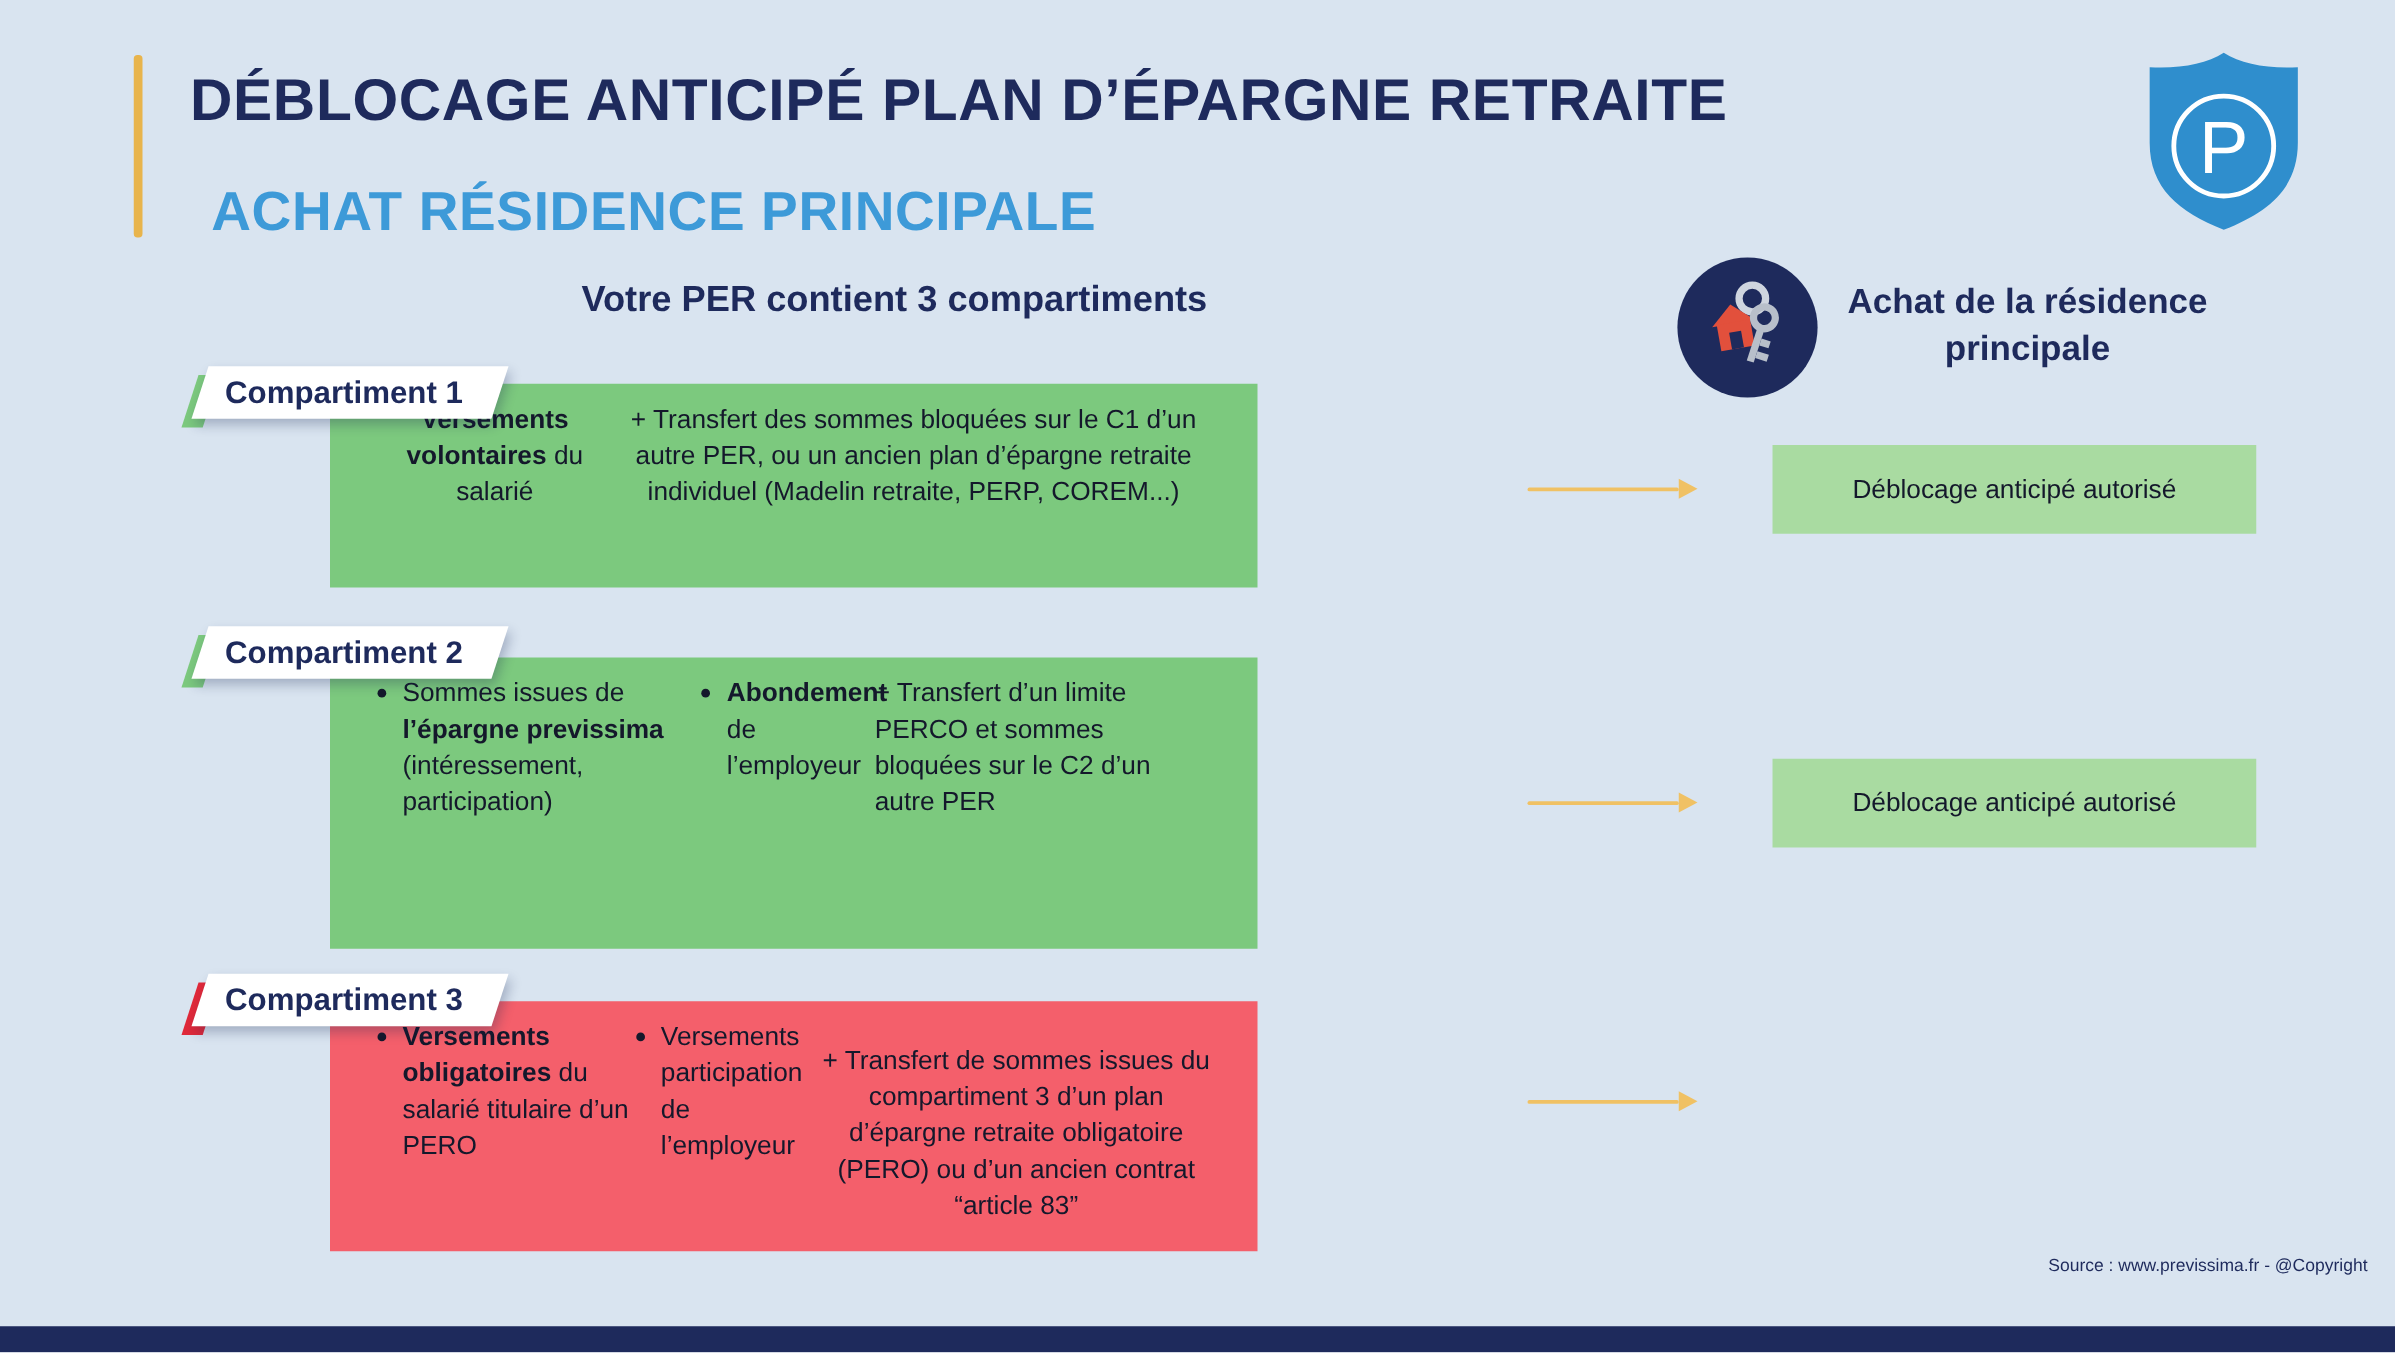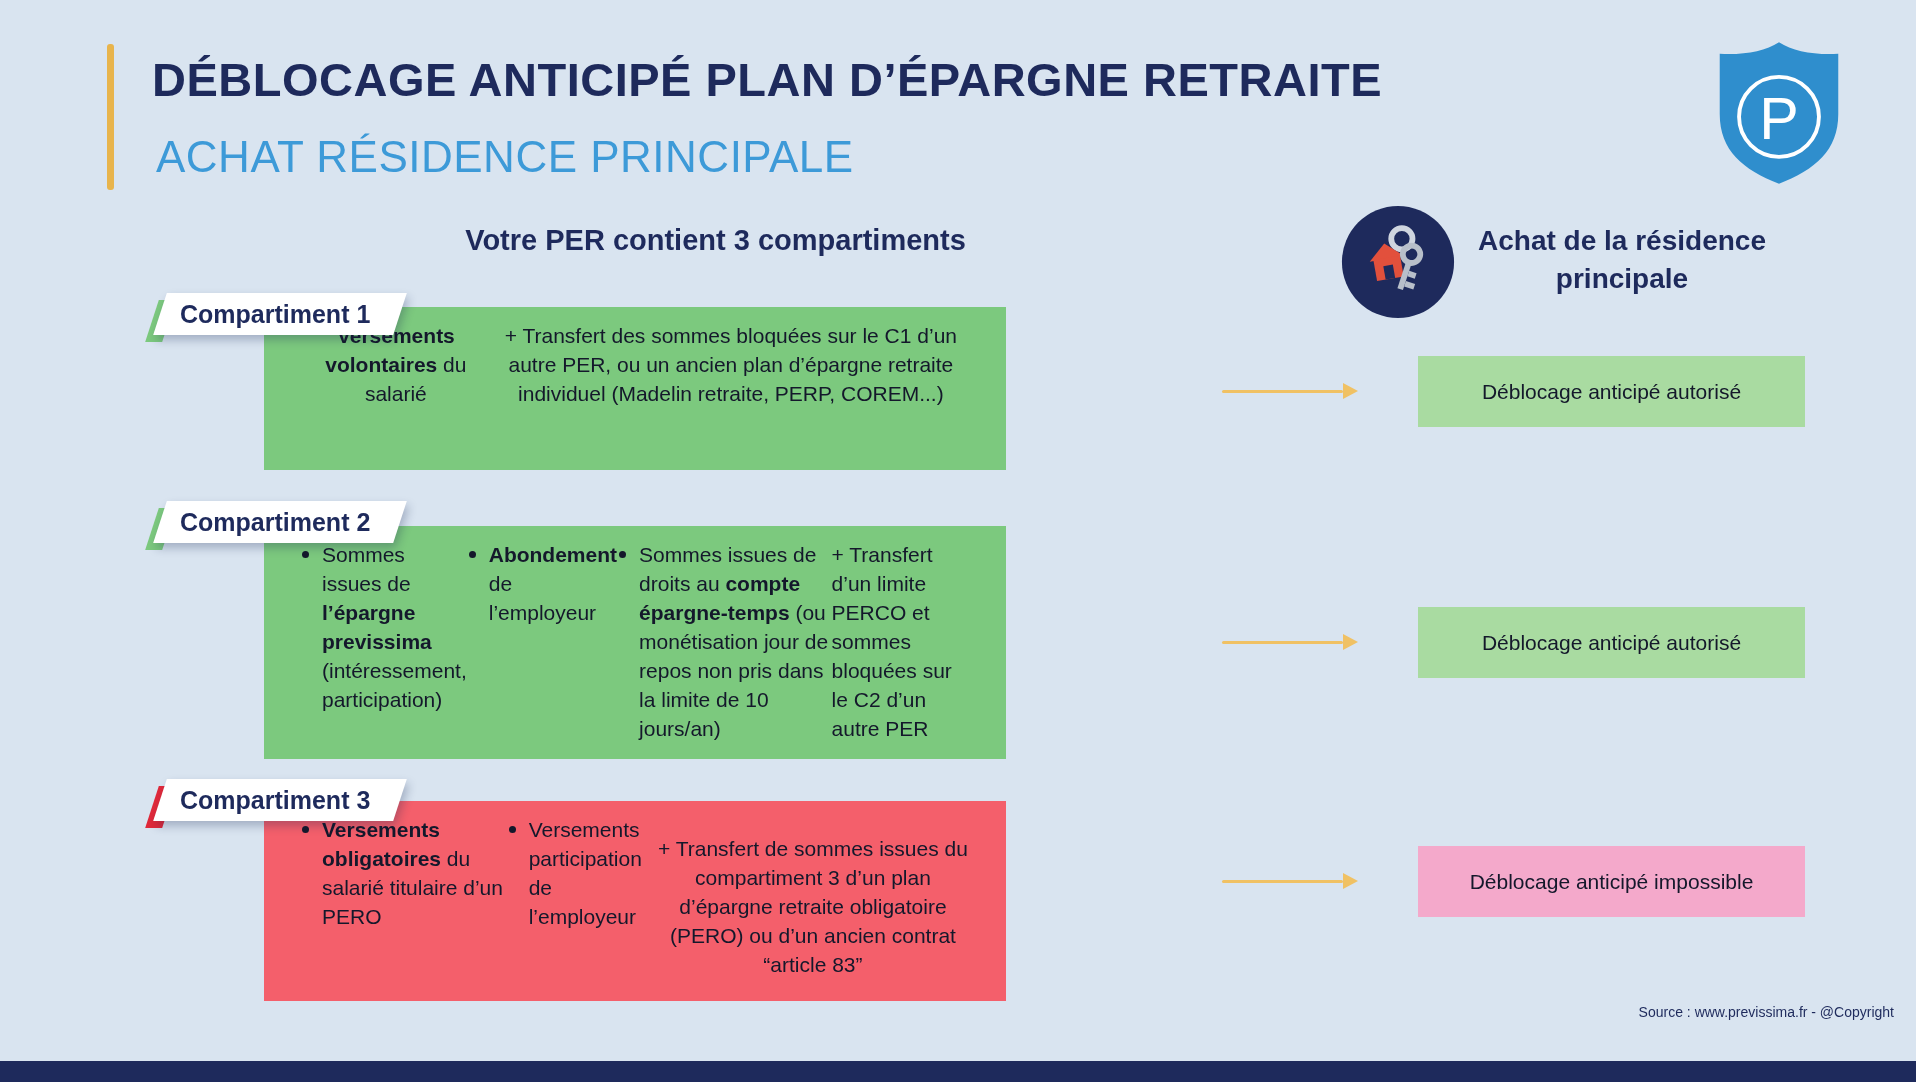--- a/index.html
+++ b/index.html
@@ -1,21 +1,21 @@
 <!DOCTYPE html>
 <html style="--background: #d9e4f0; --navy: #1e2a5c; --blue: #3d9ad8; --green: #7cc97e; --light-green: #a9dba1; --red: #f45f6b; --stripe-red: #e0293a; --pink: #f4a9cb; --arrow: #f0c164; --gold: #e8b44c; --logo-blue: #2f8ecd; --text-dark: #14182b;"><head>
 <meta charset="utf-8">
 <style>
   html,body{margin:0;padding:0;background:#ffffff;}
   body{font-family:"Liberation Sans",sans-serif;-webkit-font-smoothing:antialiased;}
   .canvas{position:relative;width:1916px;height:1082px;background:var(--background);overflow:hidden;}
 
   .accent-bar{position:absolute;left:107px;top:44px;width:7px;height:146px;background:var(--gold);border-radius:3px;}
   .title{position:absolute;left:152px;top:52px;margin:0;font-size:47px;font-weight:700;color:var(--navy);letter-spacing:.5px;}
-  .subtitle{position:absolute;left:152px;top:128px;margin:4px;font-size:44px;font-weight:400;color:var(--blue);letter-spacing:.5px;}
+  .subtitle{position:absolute;left:152px;top:128px;margin:17px;font-size:44px;font-weight:700;color:var(--blue);letter-spacing:.5px;}
 
   .logo{position:absolute;left:1712px;top:36px;width:134px;height:154px;}
   .logo svg{width:100%;height:100%;display:block;}
 
   .col-heading{position:absolute;left:264px;top:224px;width:903px;text-align:center;font-size:29px;font-weight:700;color:var(--navy);}
   .keys-icon{position:absolute;left:1340px;top:204px;width:116px;height:116px;}
   .keys-icon svg{width:100%;height:100%;display:block;}
   .right-heading{position:absolute;left:1452px;top:222px;width:340px;text-align:center;font-size:28px;font-weight:700;color:var(--navy);line-height:1.35;white-space:pre-line;}
 
   .comp-label{position:absolute;left:160px;height:42px;display:flex;align-items:center;z-index:2;}
@@ -116,24 +116,20 @@
   </div>
   <div class="comp-box green" style="top:526px;height:233px;">
       <div class="line bullet">
         <span class="dot"></span>
         <span class="txt"><span>Sommes issues de </span><span class="b">l’épargne previssima</span><span> (intéressement, participation)</span></span>
       </div>
       <div class="line bullet">
         <span class="dot"></span>
         <span class="txt"><span class="b">Abondement</span><span> de l’employeur</span></span>
       </div>
-      <div class="line bullet">
-        <span class="dot"></span>
-        <span class="txt"><span>Sommes issues de droits au </span><span class="b">compte épargne-temps</span><span> (ou monétisation jour de repos non pris dans la limite de 10 jours/an)</span></span>
-      </div>
       <div class="line plain">
         <span class="txt"><span>+ Transfert d’un limite PERCO et sommes bloquées sur le C2 d’un autre PER</span></span>
       </div>
     </div>
   <div class="arrow" style="top:633px;">
     <span class="arrow-shaft"></span>
     <span class="arrow-head"></span>
   </div>
   <div class="result res-green" style="top:607px;">
     <span>Déblocage anticipé autorisé</span>
@@ -154,20 +150,17 @@
         <span class="txt"><span>Versements participation de l’employeur</span></span>
       </div>
       <div class="line center gap">
         <span class="txt"><span>+ Transfert de sommes issues du compartiment 3 d’un plan d’épargne retraite obligatoire (PERO) ou d’un ancien contrat “article 83”</span></span>
       </div>
     </div>
   <div class="arrow" style="top:872px;">
     <span class="arrow-shaft"></span>
     <span class="arrow-head"></span>
   </div>
-  <div class="result res-pink" style="top:846px;">
-    <span>Déblocage anticipé impossible</span>
-  </div>
 
   <div class="source">Source : www.previssima.fr - @Copyright</div>
   <div class="bottom-bar"></div>
 
 </div>
 
 </body></html>

